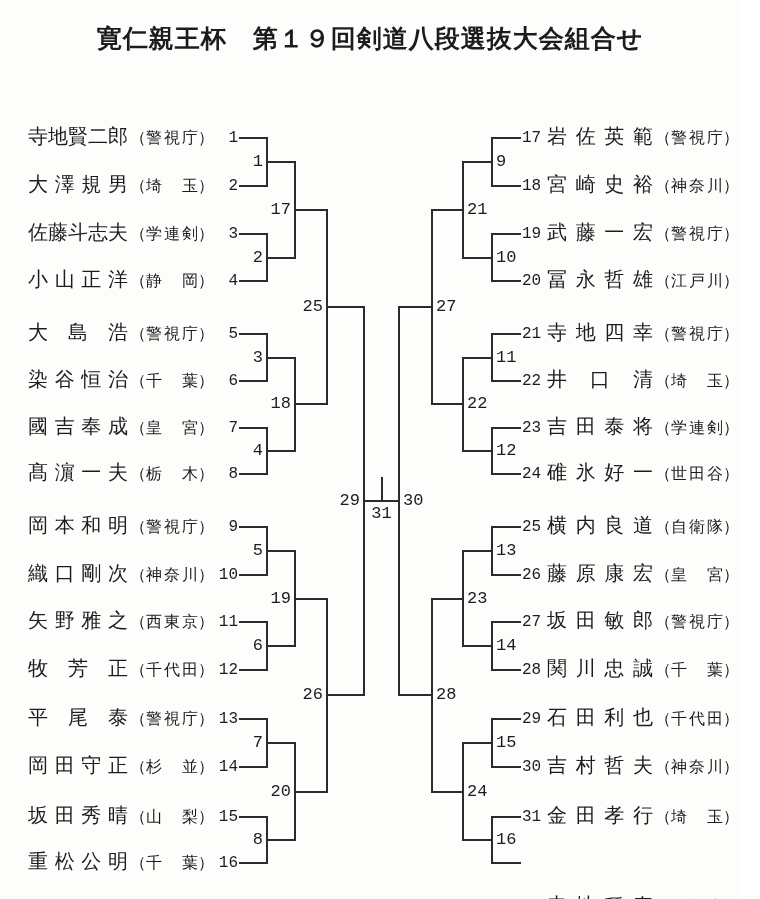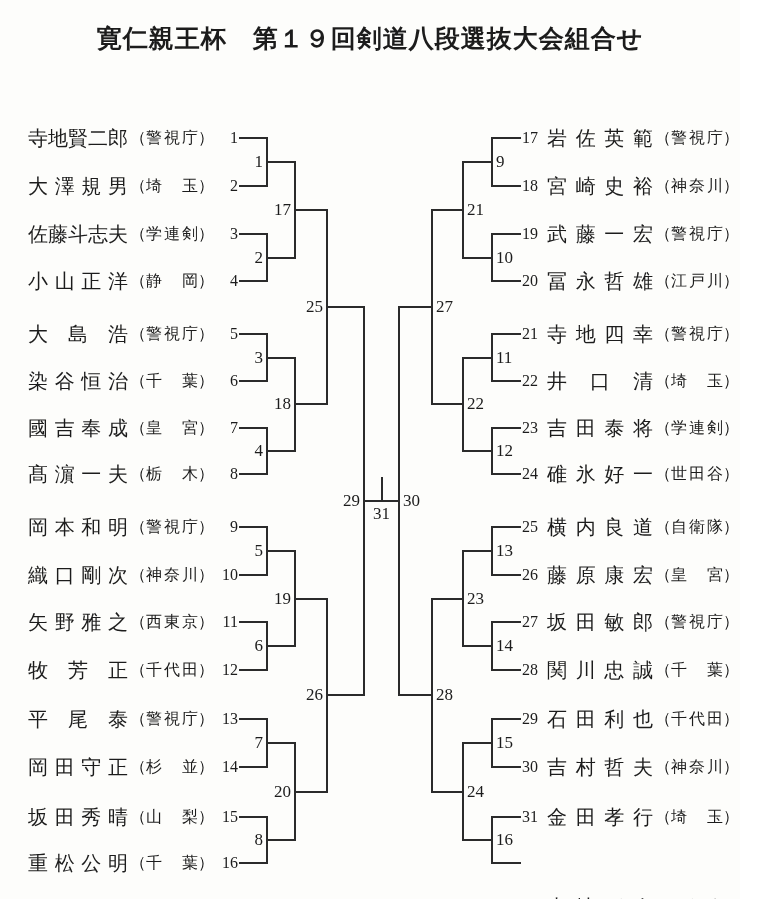--- a/index.html
+++ b/index.html
@@ -1,19 +1,19 @@
 <!DOCTYPE html>
 <html><head>
 <meta charset="utf-8">
 <style>
   html,body { margin:0; padding:0; }
   .page {
     position:relative; width:740px; height:899px;
     background:#fdfdfb; overflow:hidden;
-    font-family:Liberation Serif, serif;
+    font-family:Liberation Mono, monospace;
     color:#1c1c1c;
   }
   .title {
     position:absolute; top:22px; left:0; width:100%;
     text-align:center; font-size:25px; font-weight:600;
     letter-spacing:1px; white-space:nowrap;
   }
   svg.lines { position:absolute; left:0; top:0; pointer-events:none; }
   .prow { position:absolute; height:28px; display:flex; align-items:center; }
   .prow.left  { left:28px;  width:210px; }

